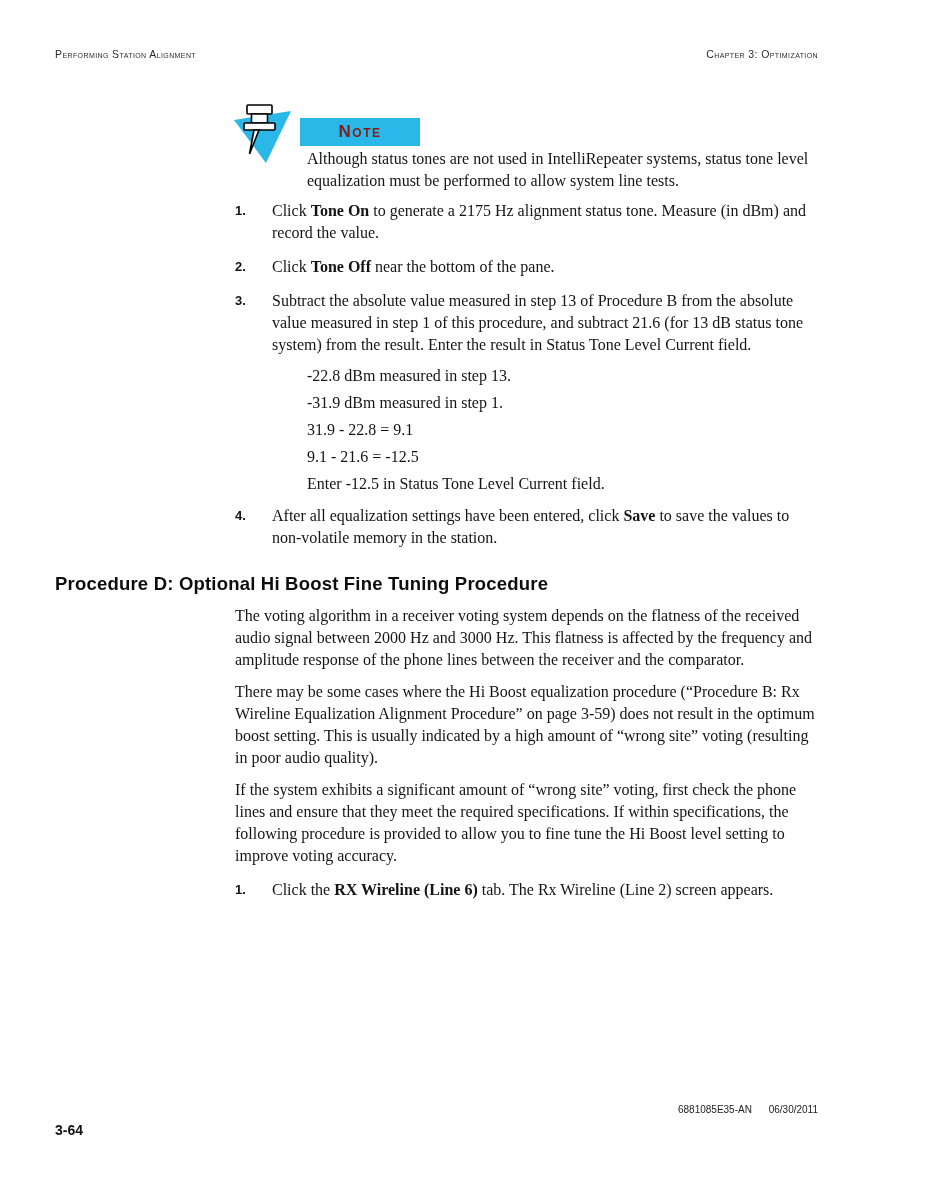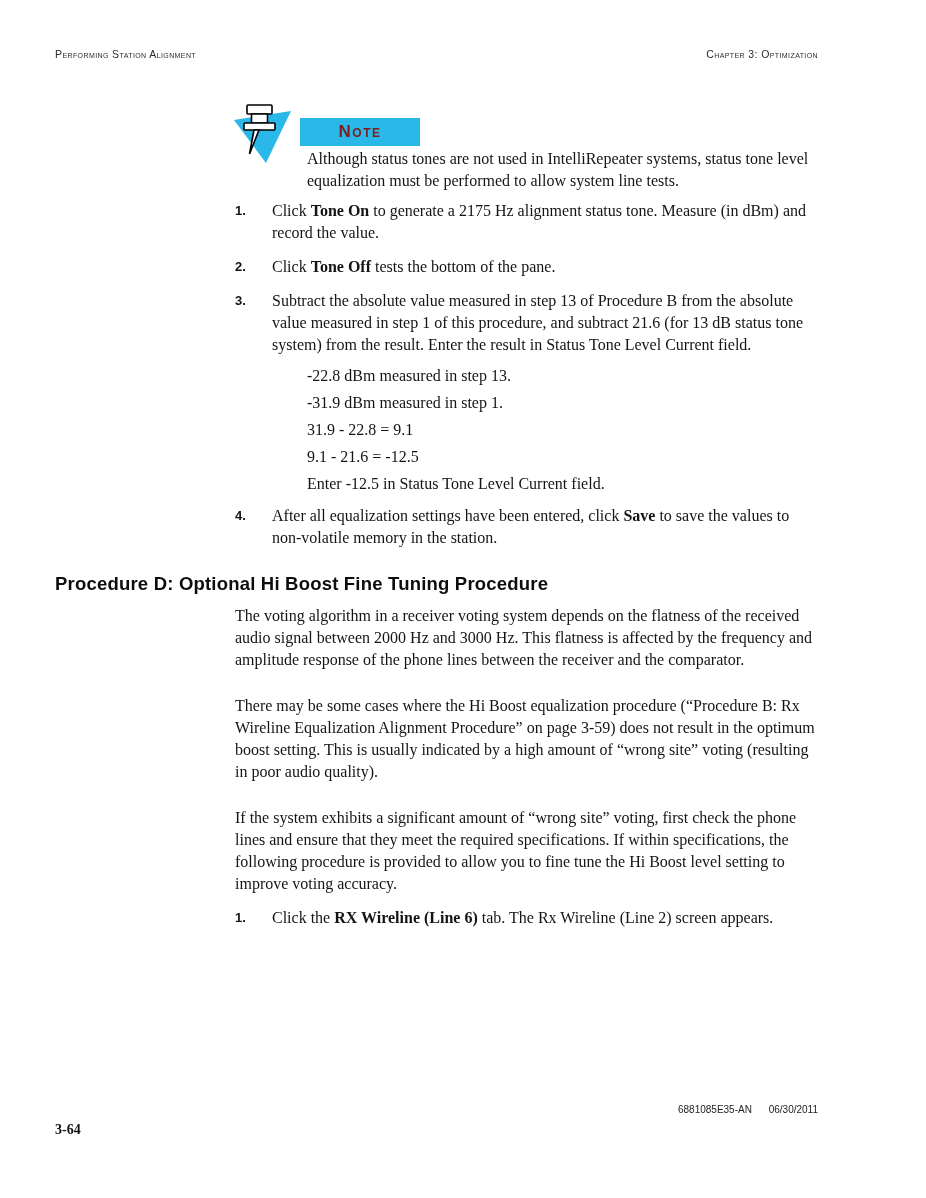--- a/index.html
+++ b/index.html
@@ -68,27 +68,27 @@
   .example-line { font-size: 16px; line-height: 18px; margin-top: 9px; }
   
   .section-title {
     margin: 24px 0 0 55px;
     font-family: Liberation Sans, sans-serif;
     font-weight: bold;
     font-size: 18.5px;
     letter-spacing: 0.2px;
     color: #0d0d0d;
   }
-  .para { font-size: 16px; line-height: 22px; margin-top: 24px; }
+  .para { font-size: 16px; line-height: 22px; margin-top: 10px; }
   .para.first { margin-top: 10px; }
   .section-steps { margin-top: 9px; }
   
   .footer-left {
     position: absolute; left: 55px; top: 1122px;
-    font-family: Liberation Serif, serif;
+    font-family: Liberation Sans, sans-serif;
     font-weight: bold;
     font-size: 14px;
     color: #111;
   }
   .footer-right {
     position: absolute; right: 108px; top: 1104px;
     font-family: "Liberation Sans", sans-serif;
     font-size: 10px;
     color: #222;
   }
@@ -126,21 +126,21 @@
 
     <div class="indent">
 
       <div class="step first">
         <div class="step-num">1.</div>
         <div class="step-body"><span>Click </span><b>Tone On</b><span> to generate a 2175 Hz alignment status tone. Measure (in dBm) and record the value.</span></div>
       </div>
 
       <div class="step">
         <div class="step-num">2.</div>
-        <div class="step-body"><span>Click </span><b>Tone Off</b><span> tests the bottom of the pane.</span></div>
+        <div class="step-body"><span>Click </span><b>Tone Off</b><span> near the bottom of the pane.</span></div>
       </div>
 
       <div class="step">
         <div class="step-num">3.</div>
         <div class="step-body">
           <span>Subtract the absolute value measured in step 13 of Procedure B from the absolute value measured in step 1 of this procedure, and subtract 21.6 (for 13 dB status tone system) from the result. Enter the result in Status Tone Level Current field.</span>
           <div class="example">
             <div class="example-line">-22.8 dBm measured in step 13.</div>
             <div class="example-line">-31.9 dBm measured in step 1.</div>
             <div class="example-line">31.9 - 22.8 = 9.1</div>

